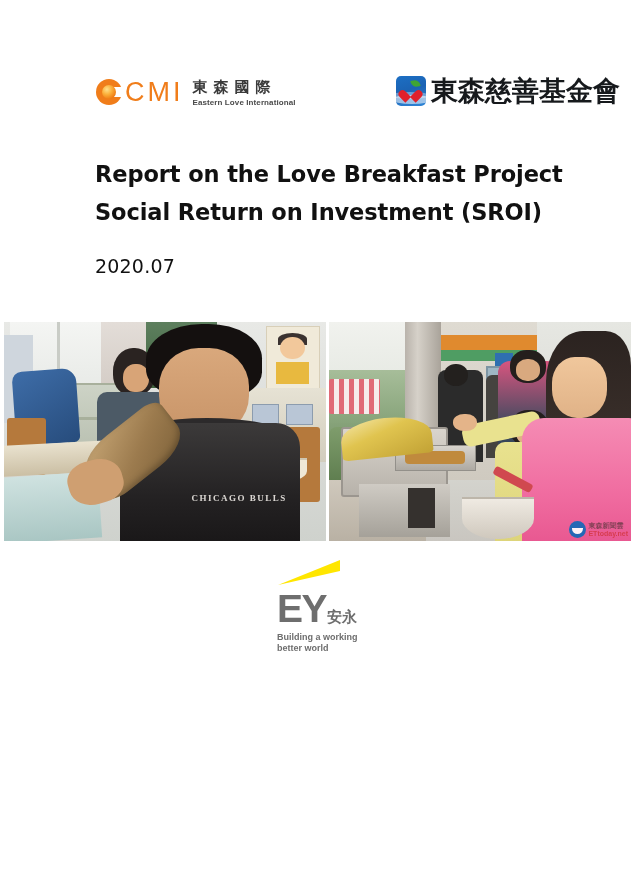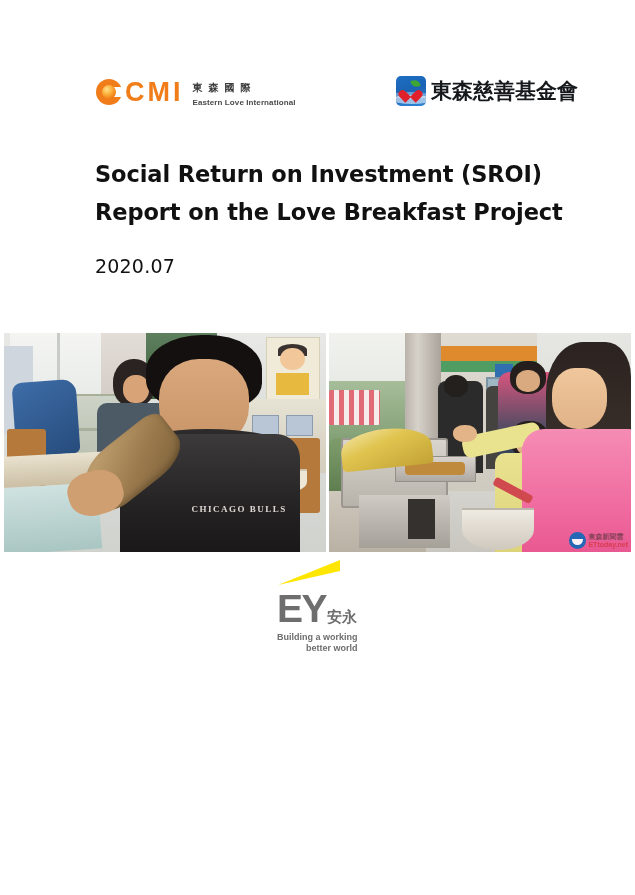--- a/index.html
+++ b/index.html
@@ -64,37 +64,37 @@
     position: absolute;
     left: 6px;
     top: 6px;
     width: 14px;
     height: 14px;
     border-radius: 50%;
     background: radial-gradient(circle at 35% 32%, #FFE08A 0%, #FBB03B 38%, #EF7B13 75%, #D9620A 100%);
   }
   .emi-letters {
     font-family: "Liberation Sans", sans-serif;
-    font-weight: bold;
+    font-weight: normal;
     font-size: 27px;
     letter-spacing: 3px;
     color: #F07D1A;
     line-height: 28px;
     margin-left: 3px;
   }
   .emi-right {
     margin-left: 9px;
     display: flex;
     flex-direction: column;
     justify-content: flex-start;
     padding-top: 1px;
   }
   .emi-cn {
     font-family: "DejaVu Sans", sans-serif;
-    font-size: 10px;
+    font-size: 15px;
     font-weight: bold;
     letter-spacing: 6px;
     color: #3a3a3a;
     line-height: 17px;
   }
   .emi-en {
     font-family: "Liberation Sans", sans-serif;
     font-size: 8px;
     font-weight: bold;
     color: #4a4a4a;
@@ -164,21 +164,21 @@
     left: 15px;
     top: 4px;
     width: 9px;
     height: 7px;
     background: #3FA535;
     border-radius: 0 6px 0 6px;
     transform: rotate(-12deg);
   }
   .ecf-cn {
     font-family: "DejaVu Sans", sans-serif;
-    font-size: 21px;
+    font-size: 27px;
     font-weight: bold;
     color: #16191c;
     letter-spacing: 0px;
     line-height: 24px;
     margin-left: 5px;
     white-space: nowrap;
   }
 
   
   .title-block {
@@ -204,21 +204,21 @@
     font-size: 19px;
     font-weight: normal;
     color: #111111;
     letter-spacing: 0.2px;
   }
 
   
   .photo-strip {
     position: absolute;
     left: 0;
-    top: 333px;
+    top: 322px;
     width: 635px;
     height: 226px;
   }
   .photo {
     position: absolute;
     top: 0;
     height: 219px;
     overflow: hidden;
   }
   .photo-left  { left: 4px;   width: 322px; }
@@ -568,21 +568,20 @@
     white-space: nowrap;
   }
 
   
   .ey-logo {
     position: absolute;
     left: 277px;
     top: 560px;
     width: 96px;
     height: 95px;
-    text-align: right;
   }
   .ey-beam {
     position: absolute;
     left: 1px;
     top: 0px;
     width: 62px;
     height: 26px;
   }
   .ey-word {
     position: absolute;
@@ -647,22 +646,22 @@
         <div class="wave"></div>
         <div class="heart"></div>
         <div class="leaf"></div>
       </div>
       <div class="ecf-cn">東森慈善基金會</div>
     </div>
 
   </div>
 
   <div class="title-block">
+    <div class="doc-title-line">Report on the Love Breakfast Project</div>
     <div class="doc-title-line">Social Return on Investment (SROI)</div>
-    <div class="doc-title-line">Report on the Love Breakfast Project</div>
   </div>
 
   <div class="doc-date">2020.07</div>
 
   <div class="photo-strip">
 
     <div class="photo photo-left">
       <div class="pl-bg"></div>
       <div class="pl-window">
           <div class="mul" style="left:48%"></div>

